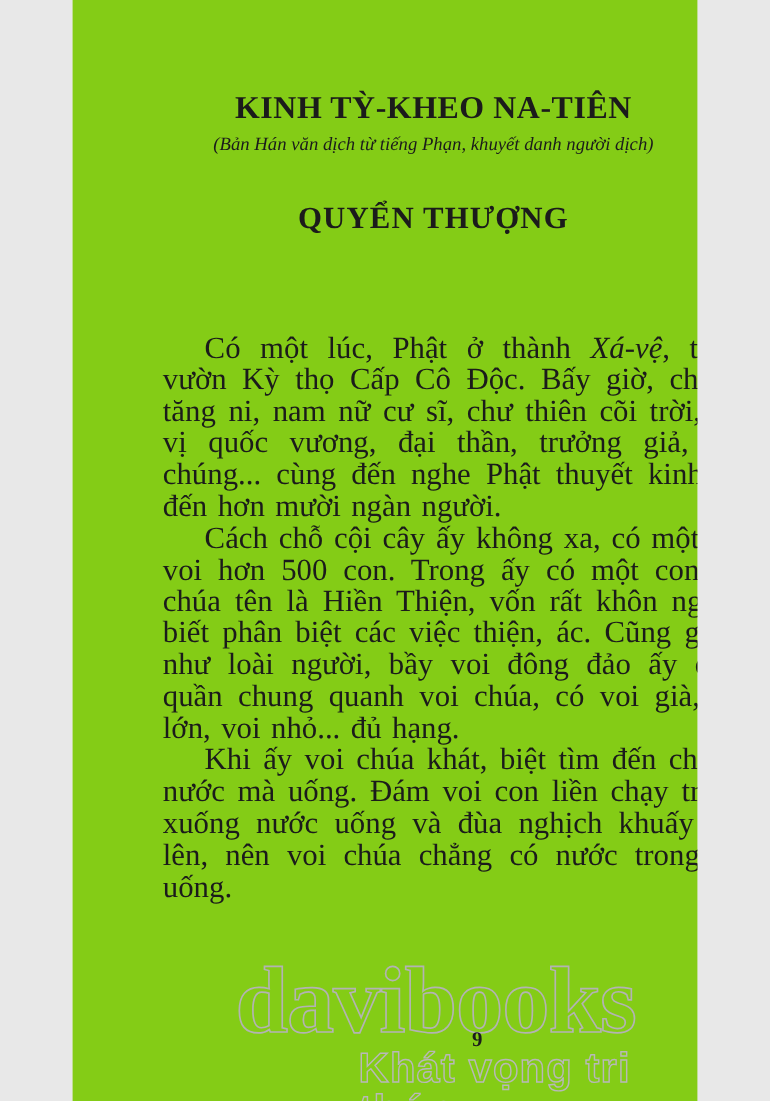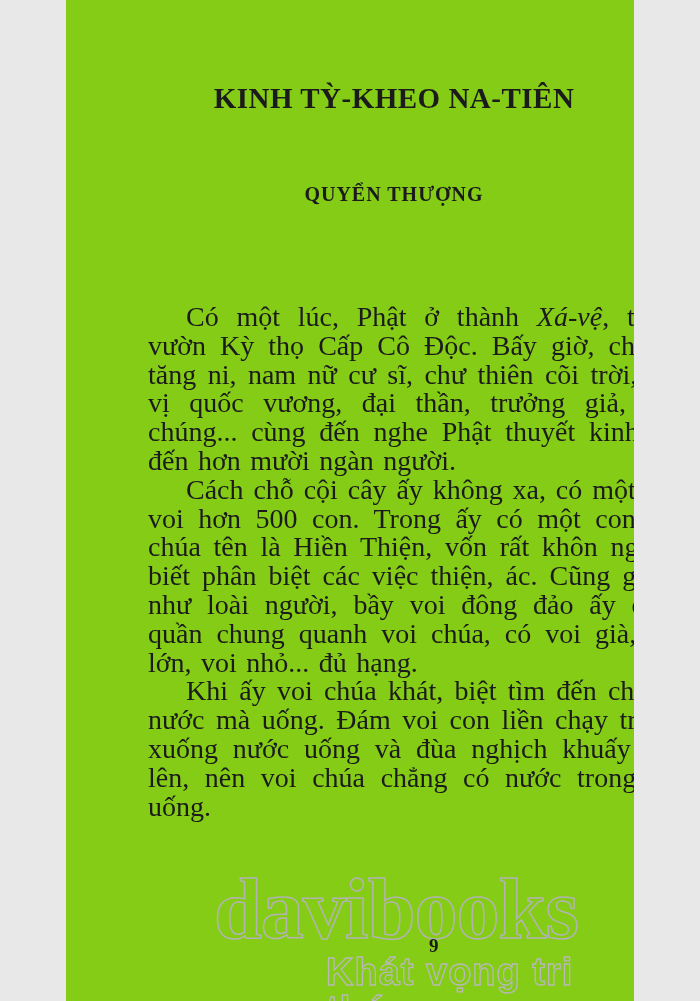--- a/index.html
+++ b/index.html
@@ -40,21 +40,21 @@
     font-style: italic;
     white-space: nowrap;
   }
   .volume-heading {
     position: absolute;
     top: 183px;
     left: 28px;
     width: 600px;
     margin: 0;
     text-align: center;
-    font-size: 20px;
+    font-size: 28px;
     font-weight: bold;
     letter-spacing: 1px;
     z-index: 2;
   }
   .section-heading {
     position: absolute;
     top: 258px;
     left: 112px;
     margin: 0;
     font-size: 19px;
@@ -120,20 +120,21 @@
     z-index: 3;
   }
 </style>
 </head>
 <body>
 
 <div class="page">
 
   <header class="title-block">
     <h1 class="book-title">KINH TỲ-KHEO NA-TIÊN</h1>
+    <div class="book-subtitle">(Bản Hán văn dịch từ tiếng Phạn, khuyết danh người dịch)</div>
   </header>
 
   <h2 class="volume-heading">QUYỂN THƯỢNG</h2>
 
 
   <main class="body-text" id="paragraphs">
       <p><span>Có một lúc, Phật ở thành </span><span class="it">Xá-vệ</span><span>, trong vườn Kỳ thọ Cấp Cô Độc. Bấy giờ, chư vị tăng ni, nam nữ cư sĩ, chư thiên cõi trời, các vị quốc vương, đại thần, trưởng giả, dân chúng... cùng đến nghe Phật thuyết kinh, có đến hơn mười ngàn người.</span></p>
       <p><span>Cách chỗ cội cây ấy không xa, có một bầy voi hơn 500 con. Trong ấy có một con voi chúa tên là Hiền Thiện, vốn rất khôn ngoan, biết phân biệt các việc thiện, ác. Cũng giống như loài người, bầy voi đông đảo ấy quây quần chung quanh voi chúa, có voi già, voi lớn, voi nhỏ... đủ hạng.</span></p>
       <p><span>Khi ấy voi chúa khát, biệt tìm đến chỗ có nước mà uống. Đám voi con liền chạy trước, xuống nước uống và đùa nghịch khuấy đục lên, nên voi chúa chẳng có nước trong mà uống.</span></p>
     </main>

